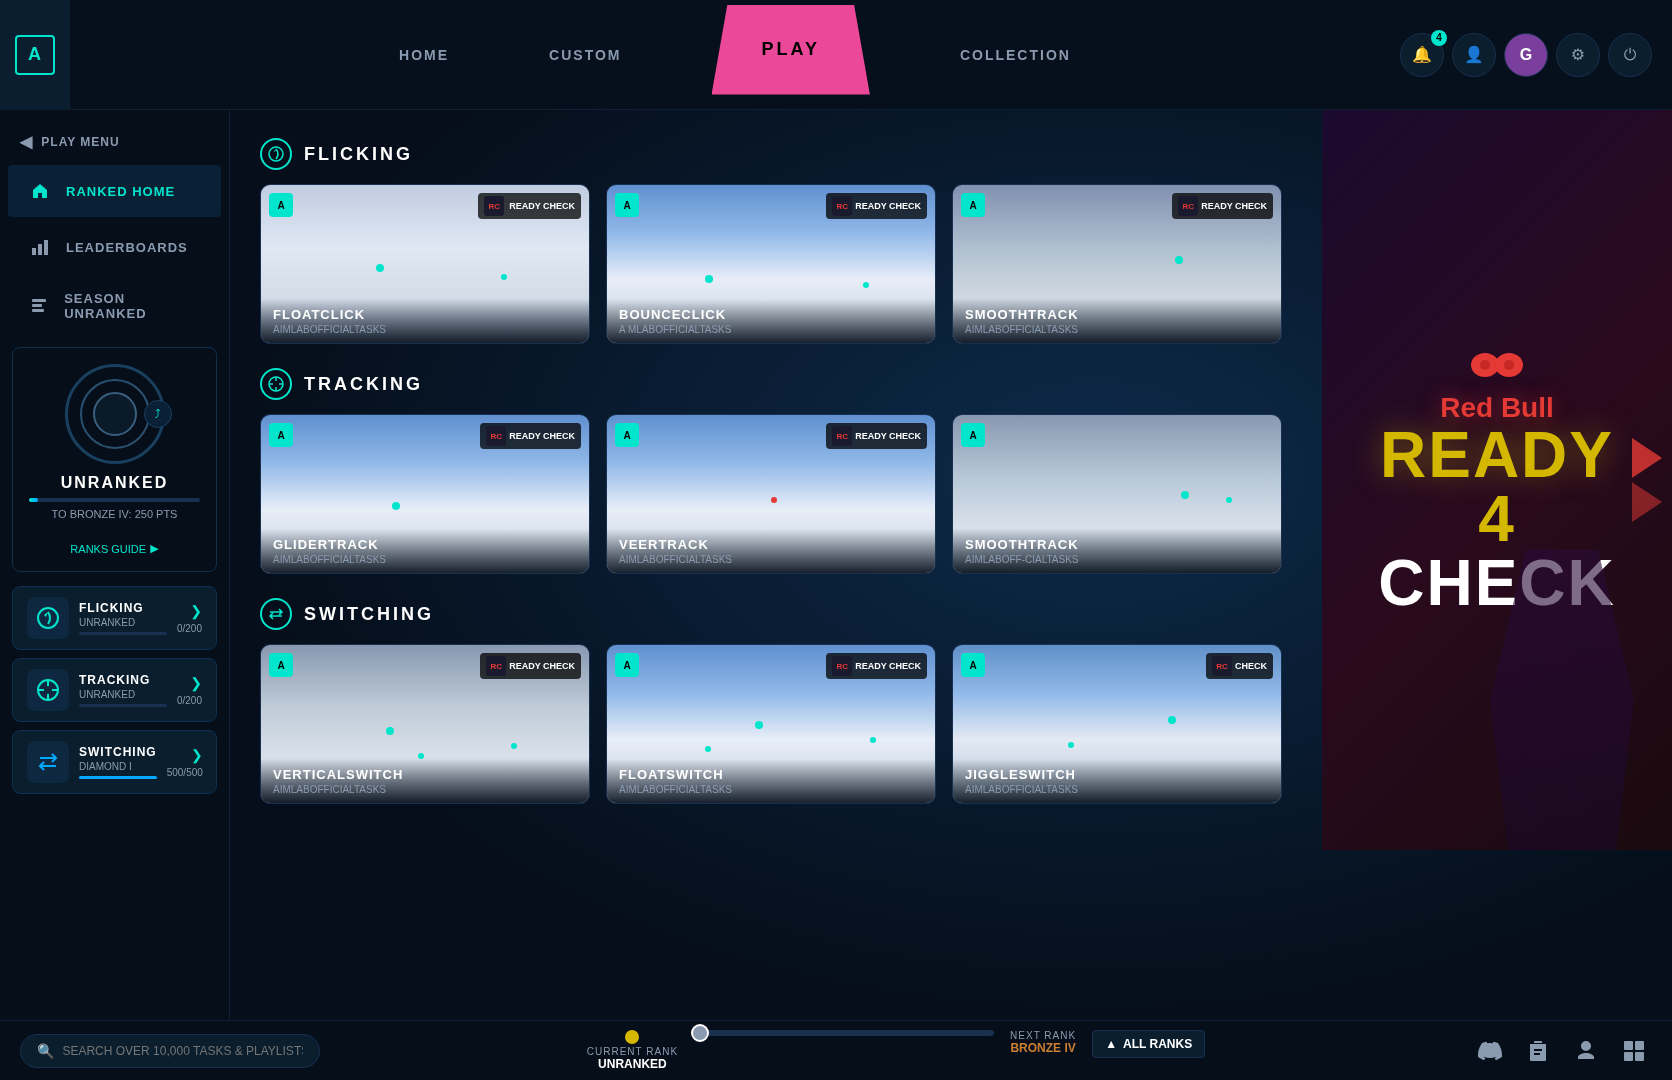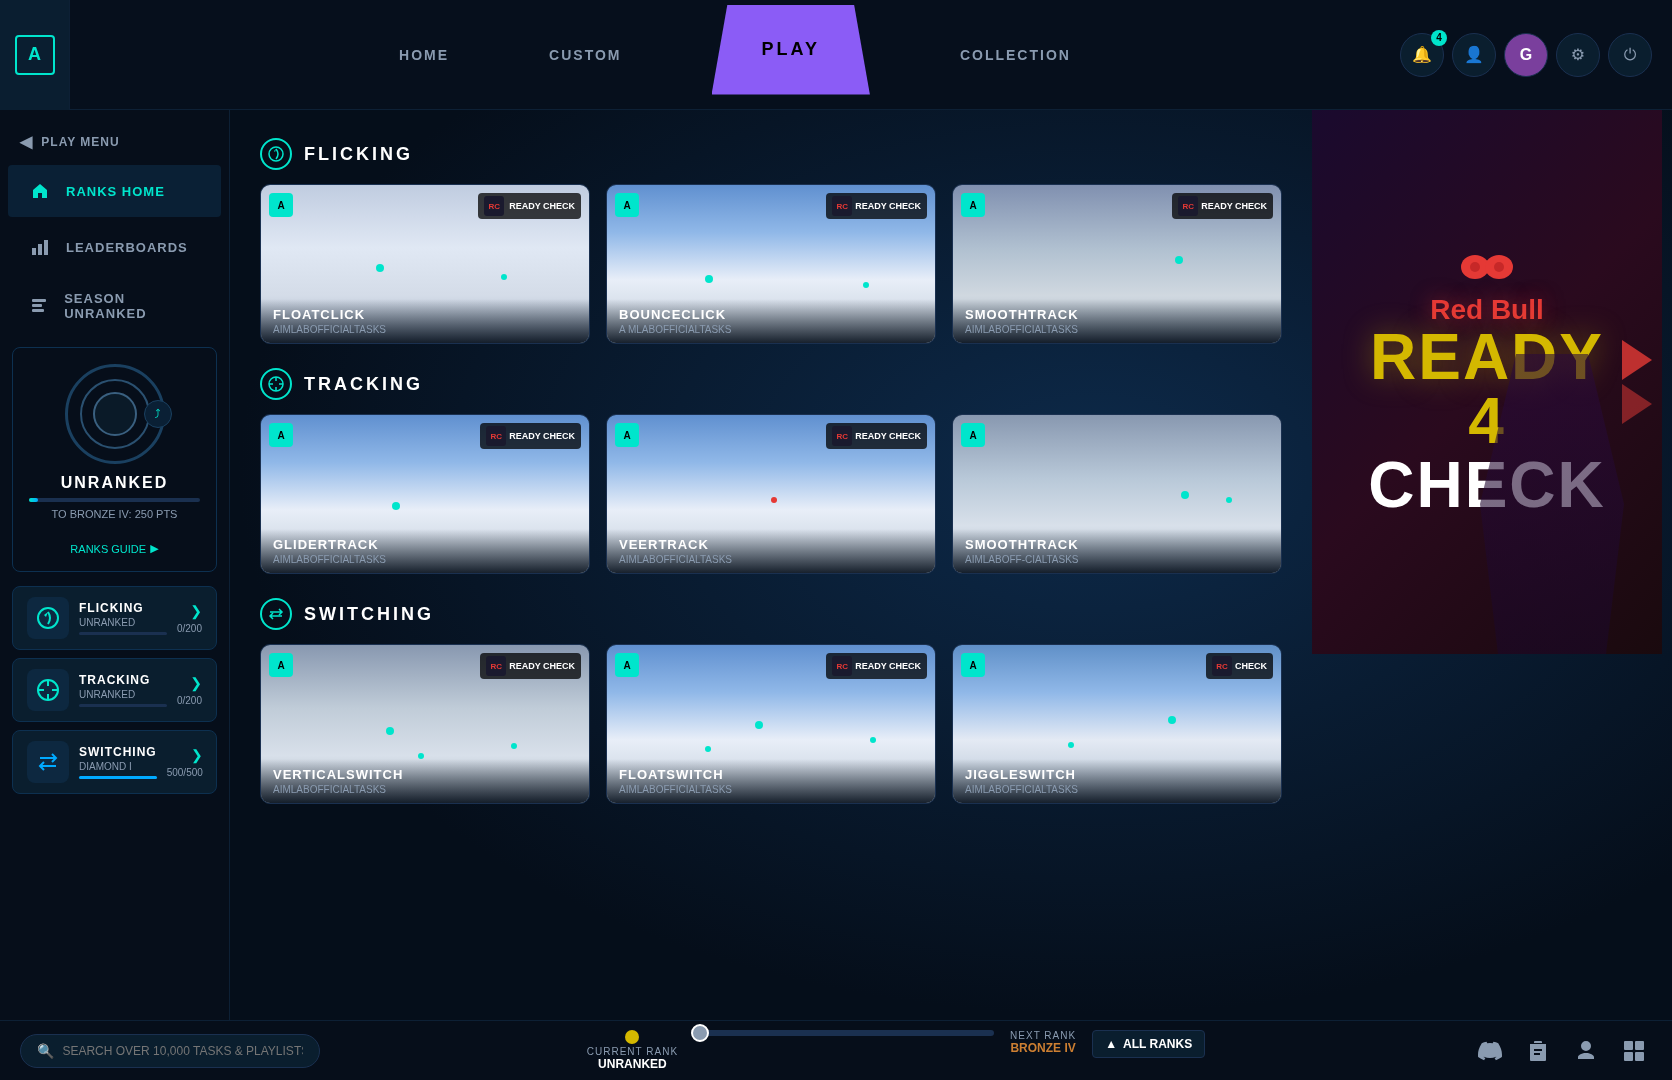--- a/index.html
+++ b/index.html
@@ -61,21 +61,21 @@
       text-transform: uppercase;
       cursor: pointer;
       height: 100%;
       display: flex;
       align-items: center;
       padding: 8px 10px;
       position: relative;
     }
     .play-tab {
       position: relative;
-      background: #8b5cf6;
+      background: #ec4899;
       clip-path: polygon(10% 0%, 90% 0%, 100% 100%, 0% 100%);
       padding: 0 50px;
       height: 90px;
       display: flex;
       align-items: center;
       justify-content: center;
       margin-top: -10px;
     }
     .play-tab-label {
       color: #000;
@@ -336,23 +336,23 @@
       bottom: 60px;
       background: radial-gradient(ellipse at 60% 40%, #0d2a4a 0%, #050e1a 70%);
       overflow-y: auto;
       padding: 20px 30px;
     }
 
     
     .redbull-banner {
       position: absolute;
       top: 110px;
-      right: 10px;
+      right: 0;
       width: 350px;
-      height: 544px;
+      height: 740px;
       background: linear-gradient(135deg, #1a0a2e 0%, #2a0a1e 50%, #1a0a0e 100%);
       overflow: hidden;
       z-index: 10;
     }
     .redbull-banner-content {
       position: relative;
       width: 100%;
       height: 100%;
       display: flex;
       flex-direction: column;
@@ -630,21 +630,21 @@
     <span class="back-arrow">◀</span>
     <span>PLAY MENU</span>
   </div>
 
   <div class="sidebar-menu-item active">
     <div class="sidebar-icon">
       <svg width="18" height="18" viewBox="0 0 18 18" fill="#00e5cc">
         <path d="M9 2L2 8v8h5v-5h4v5h5V8z"></path>
       </svg>
     </div>
-    <span>RANKS HOME</span>
+    <span>RANKED HOME</span>
   </div>
 
   <div class="sidebar-menu-item">
     <div class="sidebar-icon">
       <svg width="18" height="18" viewBox="0 0 18 18" fill="#8a9bb0">
         <rect x="1" y="10" width="4" height="7"></rect>
         <rect x="7" y="6" width="4" height="11"></rect>
         <rect x="13" y="2" width="4" height="15"></rect>
       </svg>
     </div>

